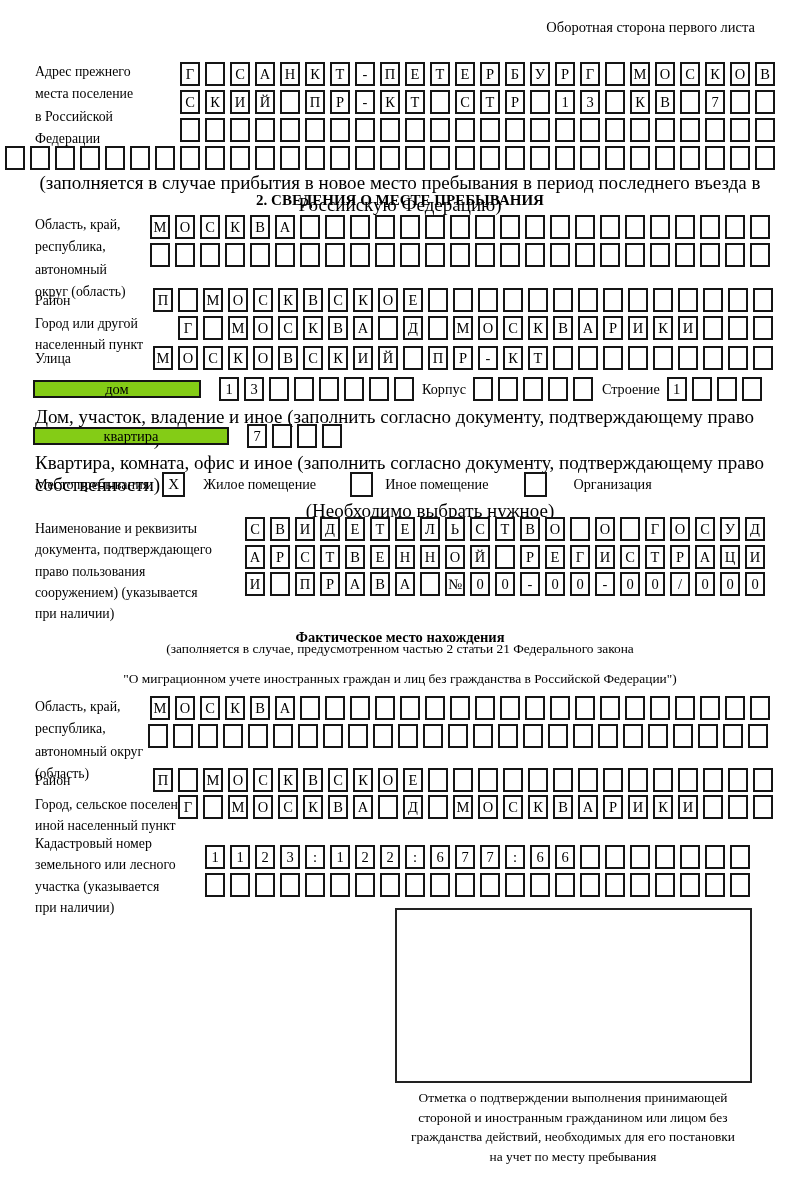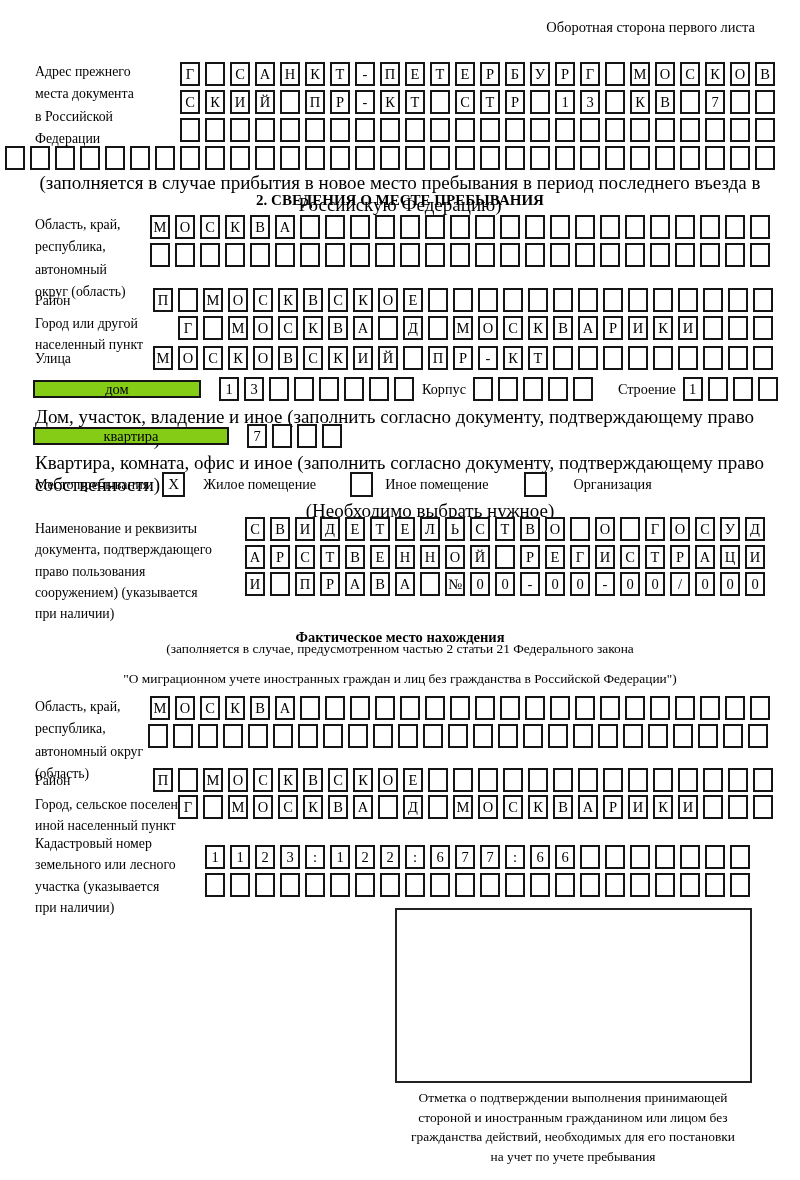--- a/index.html
+++ b/index.html
@@ -36,21 +36,21 @@
 </style>
 </head>
 <body>
 
 <div class="page">
 
   <div class="abs" style="top:19px;right:45px;font-size:14.5px;">Оборотная сторона первого листа</div>
 
   <div class="abs lbl" style="left:35px;top:61px;width:150px;">
       <div class="ln">Адрес прежнего</div>
-      <div class="ln">места документа</div>
+      <div class="ln">места поселение</div>
       <div class="ln">в Российской</div>
       <div class="ln">Федерации</div>
     </div>
   <div class="abs cells" style="left:180px;top:62px;">
       <span class="cell">Г</span>
       <span class="cell"></span>
       <span class="cell">С</span>
       <span class="cell">А</span>
       <span class="cell">Н</span>
       <span class="cell">К</span>
@@ -325,21 +325,21 @@
         <span class="cell"></span>
       </div>
     <div class="opt-label" style="margin:0 7px 0 3px;">Корпус</div>
     <div class="cells">
         <span class="cell"></span>
         <span class="cell"></span>
         <span class="cell"></span>
         <span class="cell"></span>
         <span class="cell"></span>
       </div>
-    <div class="opt-label" style="margin:0 7px 0 20px;">Строение</div>
+    <div class="opt-label" style="margin:0 7px 0 4px;">Строение</div>
     <div class="cells">
         <span class="cell">1</span>
         <span class="cell"></span>
         <span class="cell"></span>
         <span class="cell"></span>
       </div>
   </div>
   <div class="abs cap" style="left:35px;top:406px;">Дом, участок, владение и иное (заполнить согласно документу, подтверждающему право собственности)</div>
 
   <div class="abs row" style="left:33px;top:424px;">
@@ -625,16 +625,16 @@
       <span class="cell"></span>
       <span class="cell"></span>
       <span class="cell"></span>
     </div>
 
   <div class="abs stampbox" style="left:395px;top:908px;width:357px;height:175px;"></div>
   <div class="abs" style="left:353px;top:1088px;width:440px;text-align:center;font-size:13.4px;line-height:19.5px;">
       <div class="ln">Отметка о подтверждении выполнения принимающей</div>
       <div class="ln">стороной и иностранным гражданином или лицом без</div>
       <div class="ln">гражданства действий, необходимых для его постановки</div>
-      <div class="ln">на учет по учете пребывания</div>
+      <div class="ln">на учет по месту пребывания</div>
     </div>
 
 </div>
 
 </body></html>

